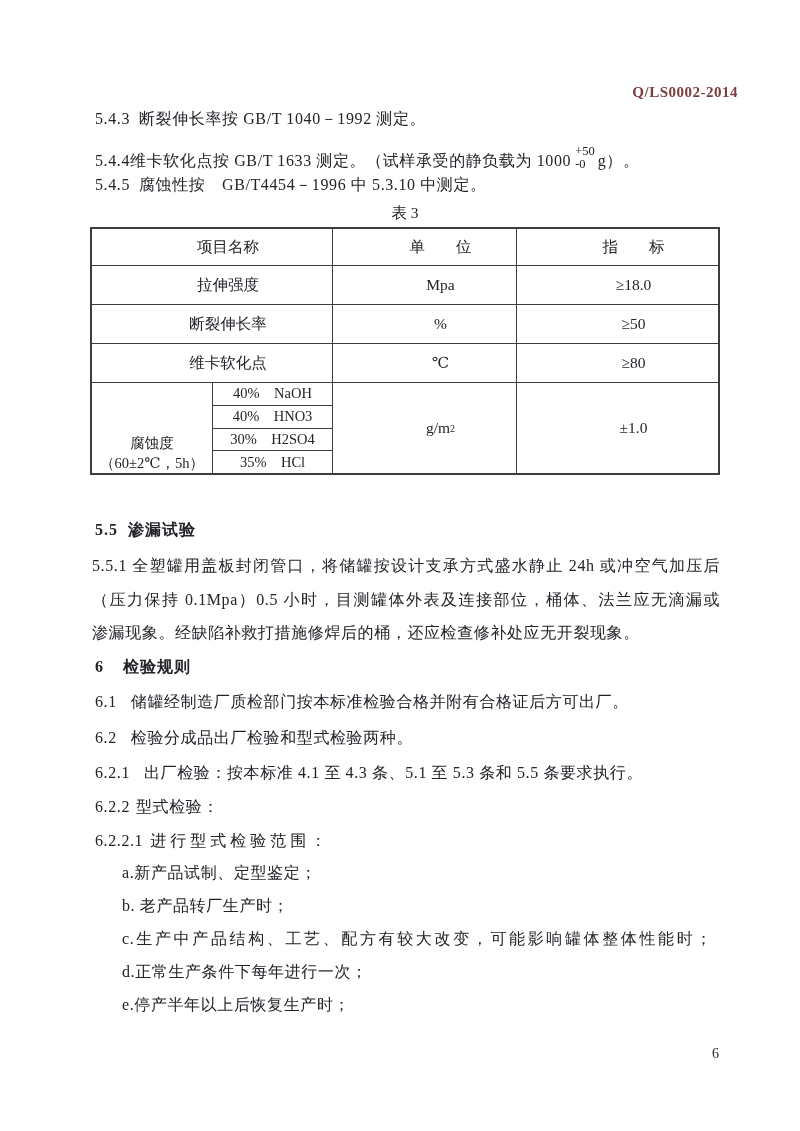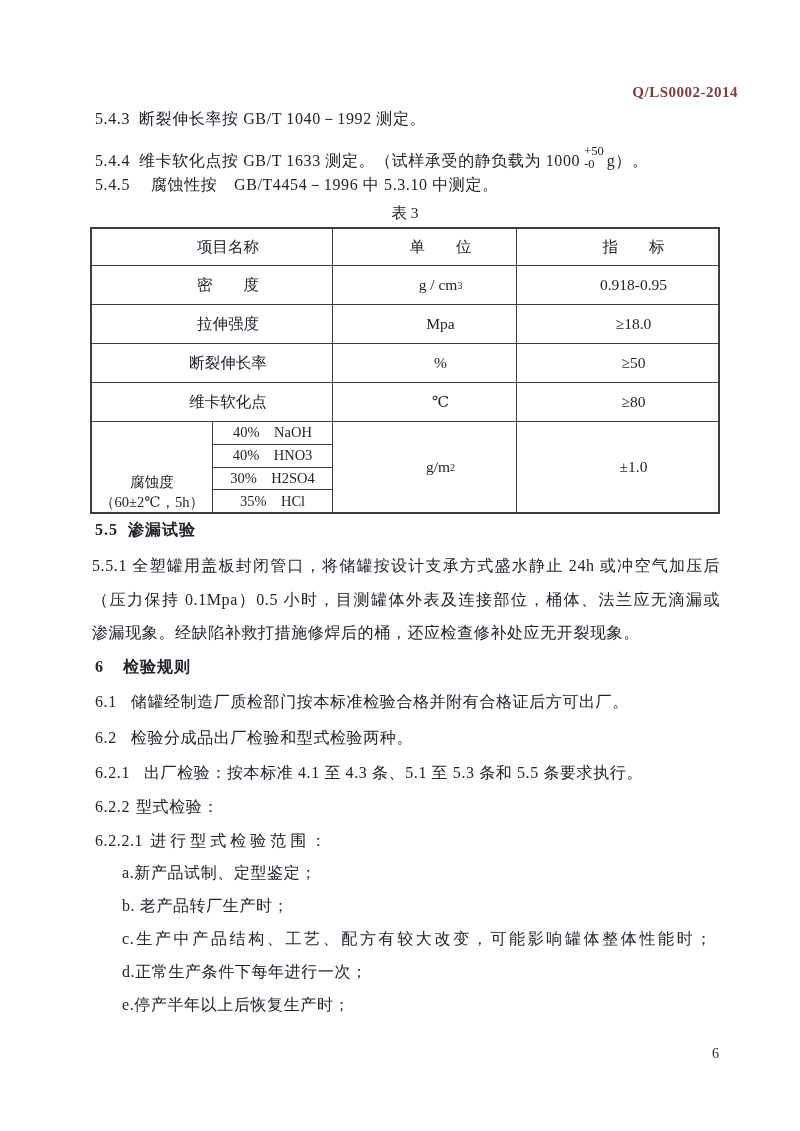--- a/index.html
+++ b/index.html
@@ -116,43 +116,35 @@
 <body>
 
 <div class="page">
 
   <div class="doc-code">Q/LS0002-2014</div>
 
   <div class="line" style="top:108px">
     <span class="num" style="margin-right:9px">5.4.3</span><span>断裂伸长率按 GB/T 1040－1992 测定。</span>
   </div>
   <div class="line" style="top:144px">
-    <span class="num" style="margin-right:9px">5.4.4</span><span>维卡软化点按 GB/T 1633 测定。（试样承受的静负载为 1000</span><span class="tol"><span class="top">+50</span><span>-0</span></span><span>g）。</span>
+    <span class="num" style="">5.4.4</span><span>维卡软化点按 GB/T 1633 测定。（试样承受的静负载为 1000</span><span class="tol"><span class="top">+50</span><span>-0</span></span><span>g）。</span>
   </div>
   <div class="line" style="top:174px">
-    <span class="num" style="margin-right:21px">5.4.5</span><span>腐蚀性按　GB/T4454－1996 中 5.3.10 中测定。</span>
+    <span class="num" style="margin-right:9px">5.4.5</span><span>腐蚀性按　GB/T4454－1996 中 5.3.10 中测定。</span>
   </div>
 
   <div class="tbl-caption">表 3</div>
 
   <div class="tbl">
     <div class="tr h-head">
       <div class="td c1">项目名称</div>
       <div class="td c2">单　　位</div>
       <div class="td c3">指　　标</div>
     </div>
     <div class="tr h-row">
-      <div class="td c1">密　　度</div>
-      <div class="td c2">
-          <span>g / cm</span>
-          <sup>3</sup>
-        </div>
-      <div class="td c3">0.918-0.95</div>
-    </div>
-    <div class="tr h-row">
       <div class="td c1">拉伸强度</div>
       <div class="td c2">
           <span>Mpa</span>
           <sup></sup>
         </div>
       <div class="td c3">≥18.0</div>
     </div>
     <div class="tr h-row">
       <div class="td c1">断裂伸长率</div>
       <div class="td c2">

